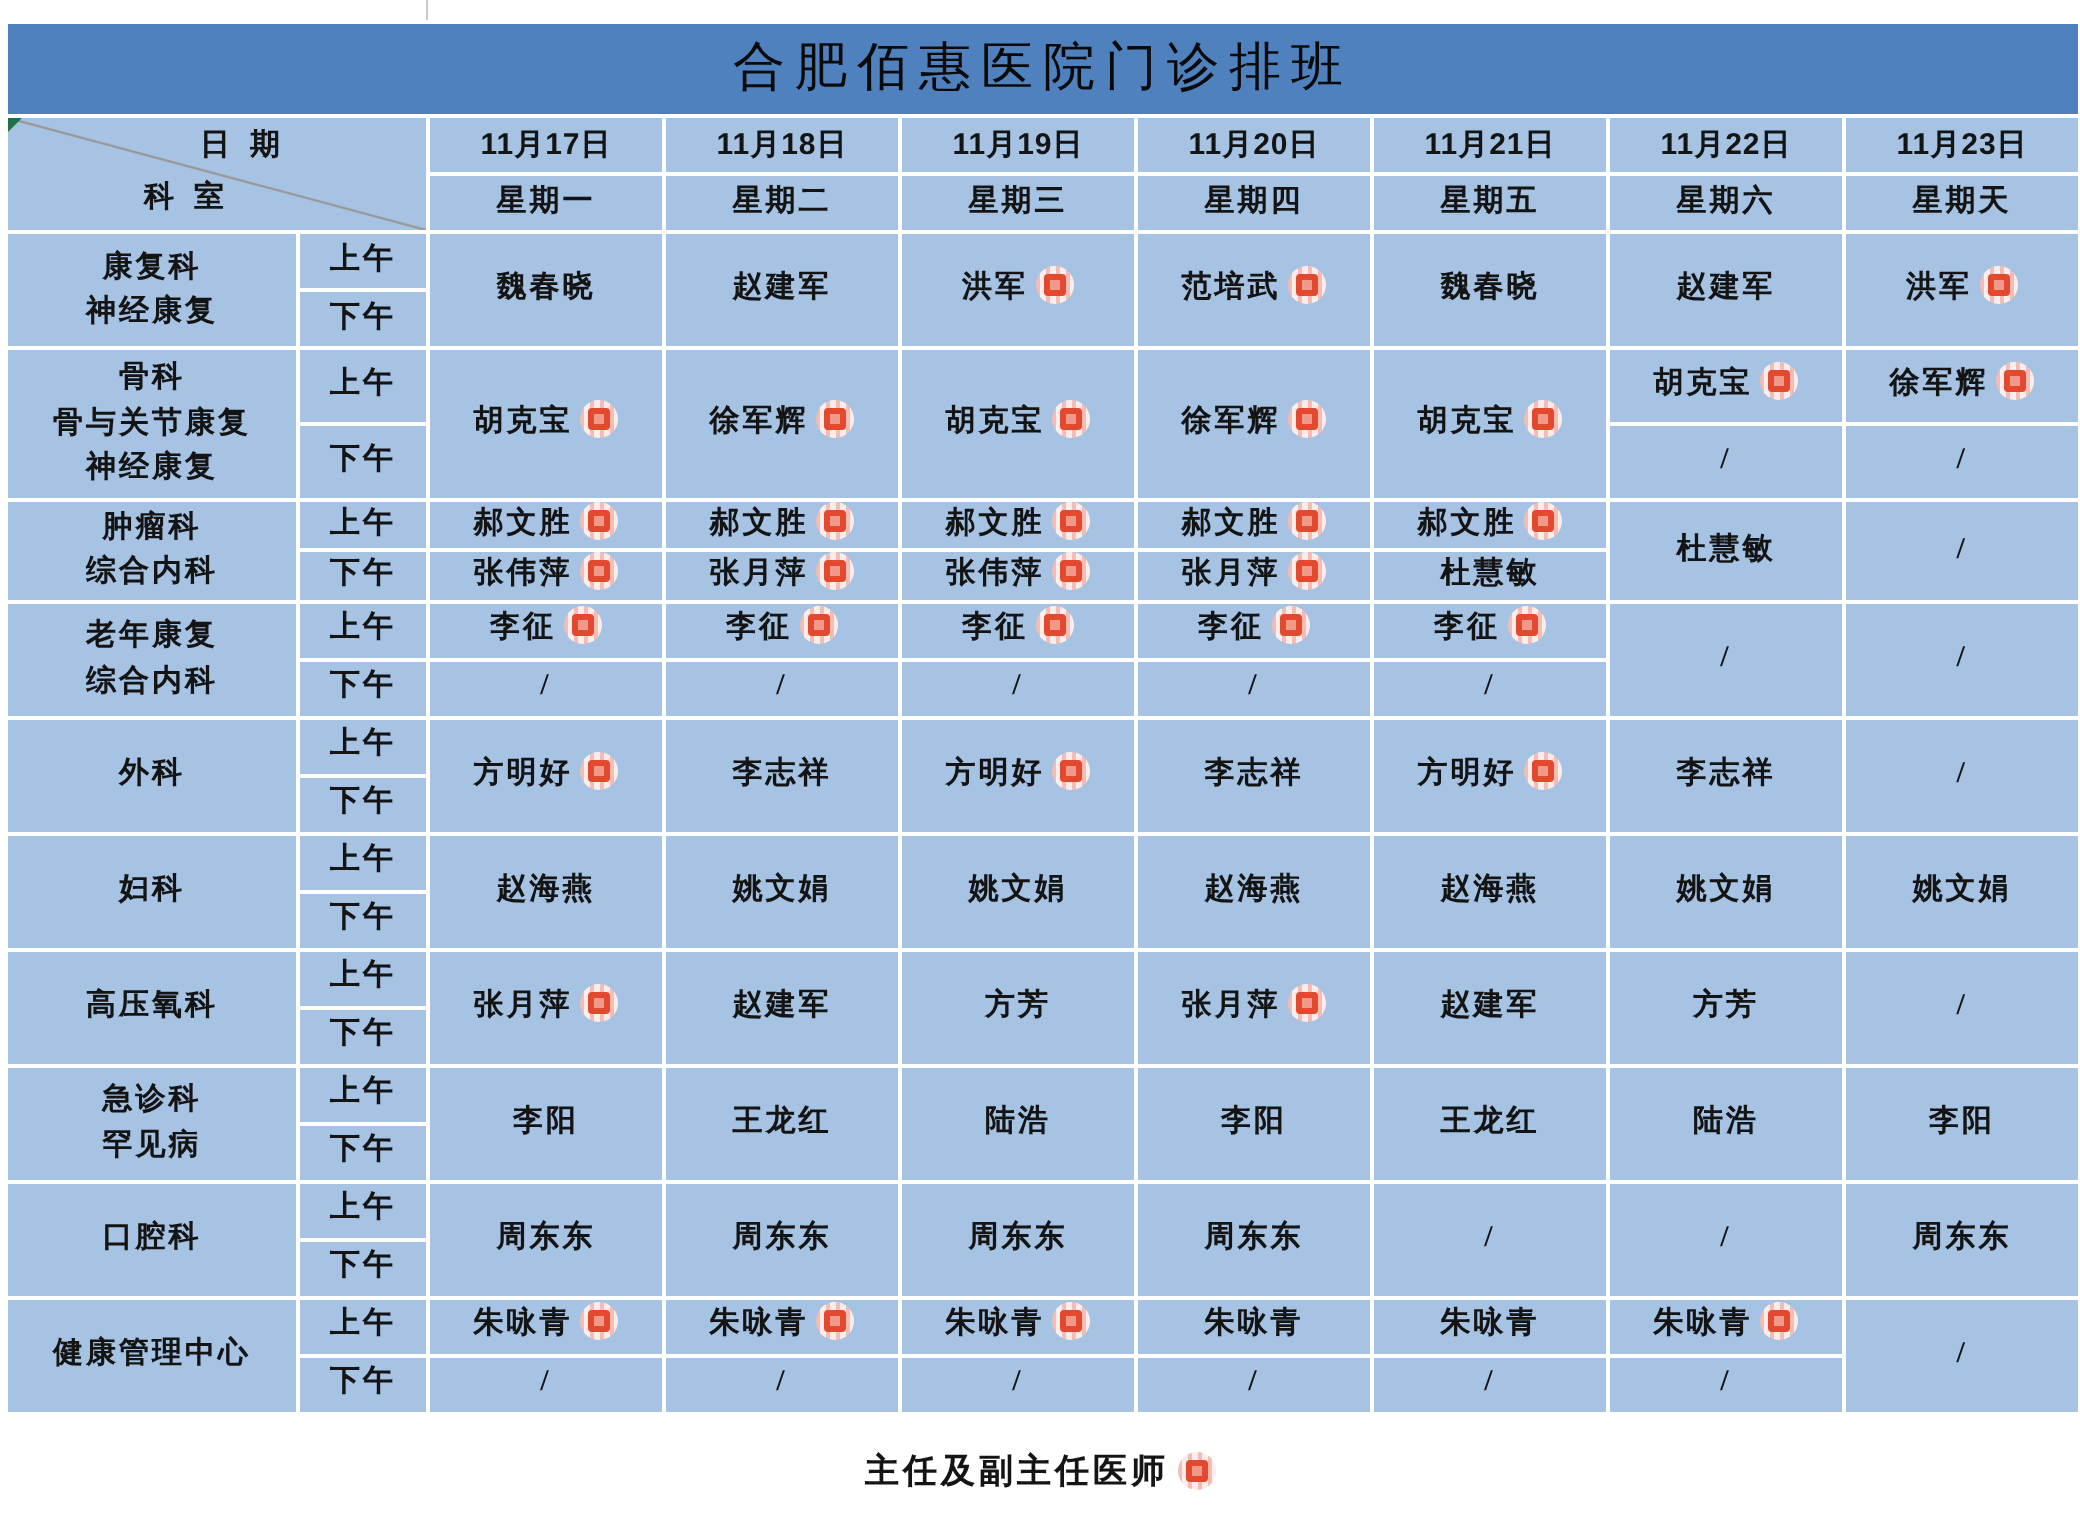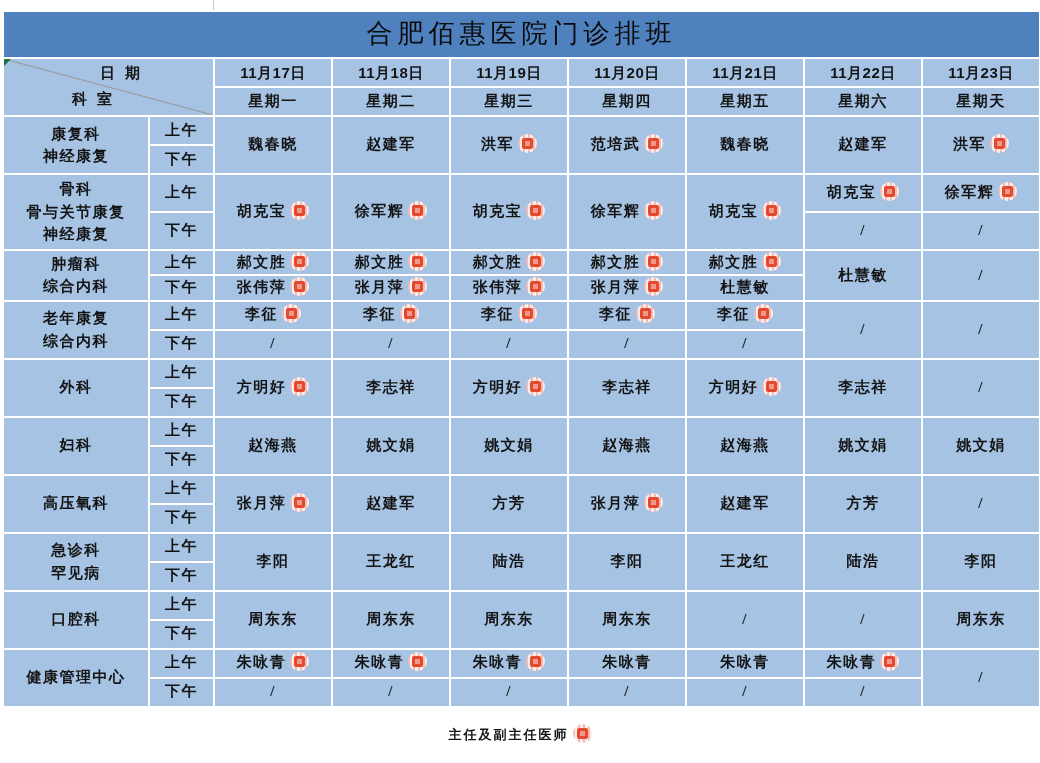--- a/index.html
+++ b/index.html
@@ -18,21 +18,21 @@
   .corner svg.diag{position:absolute;left:0;top:0;width:100%;height:100%;}
   .c-date{position:absolute;top:3px;left:96px;letter-spacing:10px;}
   .c-dept{position:absolute;bottom:4px;left:68px;letter-spacing:10px;}
   .green-tri{position:absolute;left:0;top:0;width:0;height:0;
      border-top:7px solid #1e7145;border-right:7px solid transparent;}
   .badge{display:inline-block;width:19px;height:19px;border-radius:50%;position:relative;
      vertical-align:-4px;margin-left:4px;
      background:repeating-linear-gradient(90deg,#f4bcb5 0 2px,#fdedea 2px 5px);}
   .badge::after{content:"";position:absolute;inset:4px;border-radius:2px;box-sizing:border-box;
      background:#f0988a;border:3px solid #e2492f;}
-  .legend{margin-top:16px;text-align:center;font-size:13px;font-weight:700;letter-spacing:2px;}
+  .legend{margin-top:16px;text-align:center;font-size:17px;font-weight:700;letter-spacing:2px;}
   .nm{display:inline-block;}
 </style>
 </head>
 <body>
 
 <div class="top-strip">
     <span class="tick"></span>
   </div>
 
 <table>

